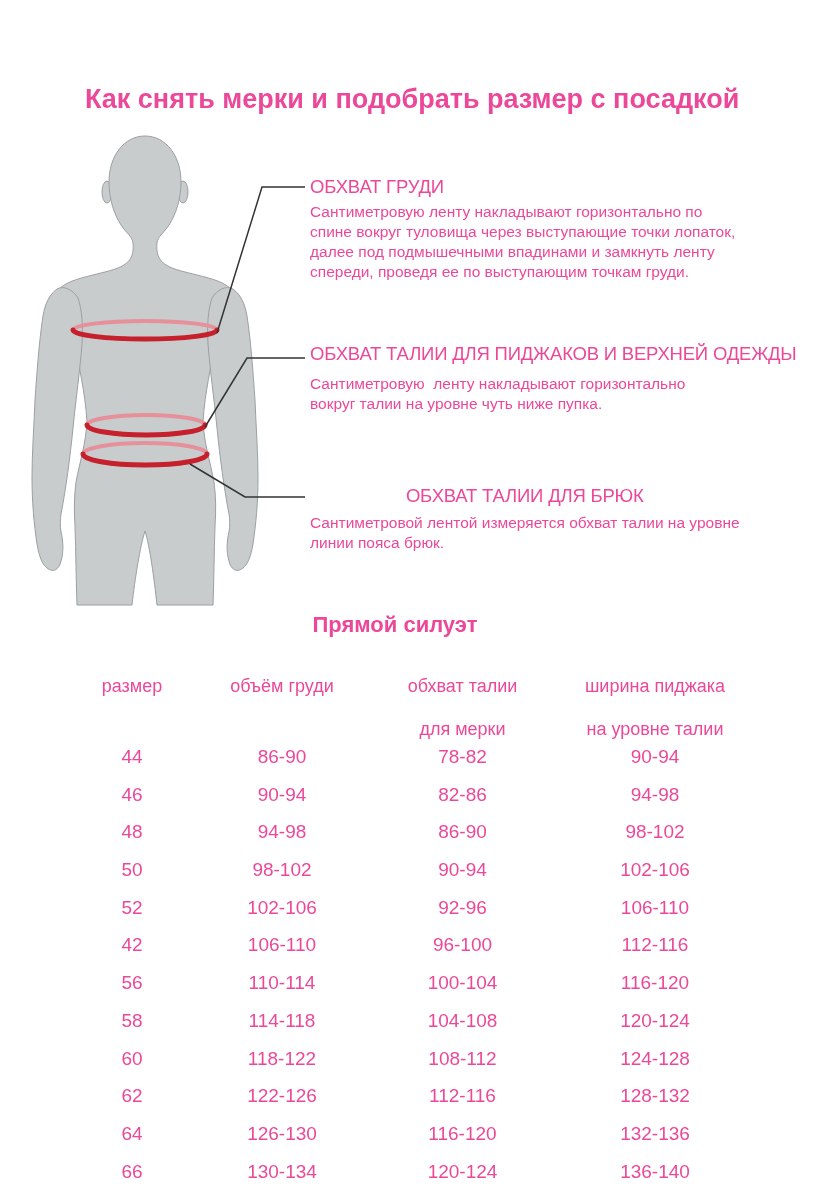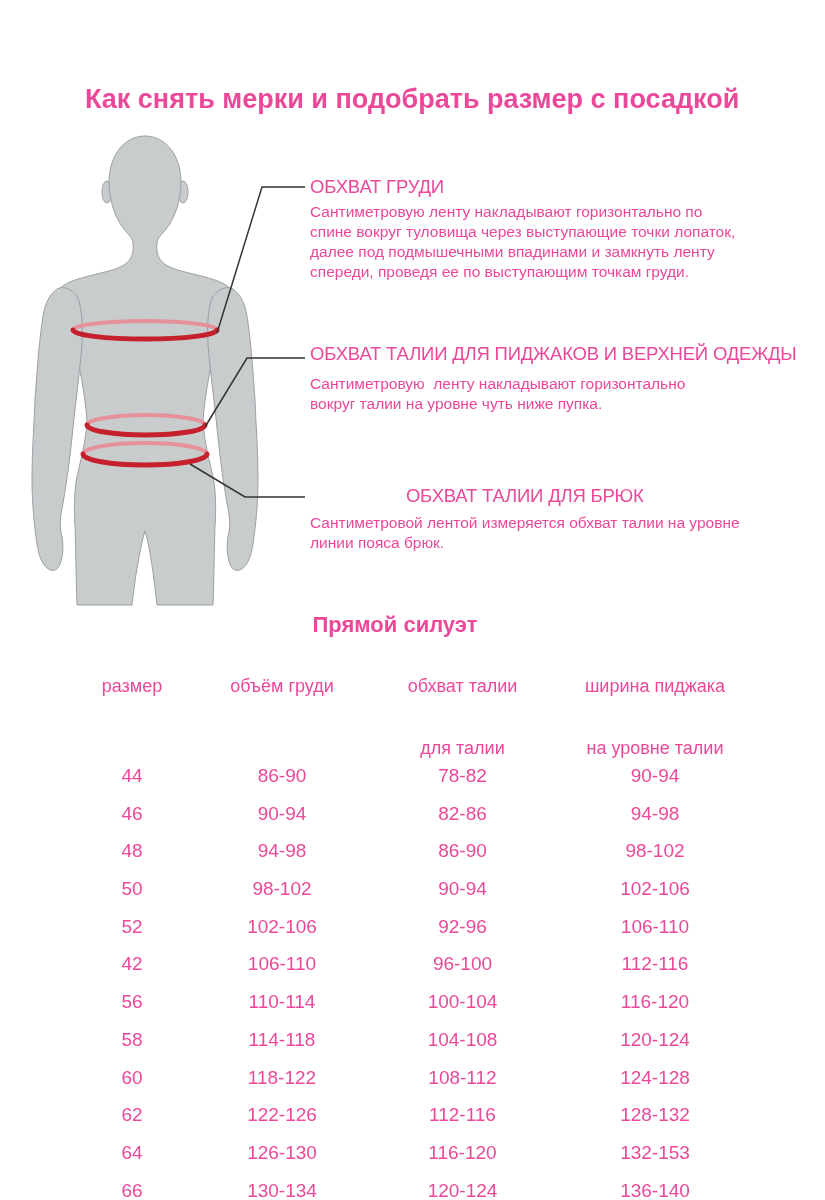--- a/index.html
+++ b/index.html
@@ -25,21 +25,21 @@
   .ann-1 .ann-heading {margin-bottom:4px;}
   .ann-2 {top:343px;}
   .ann-2 .ann-heading {}
   .ann-3 {top:485px;}
   .ann-3 .ann-heading {margin-bottom:6px;text-align:center;}
   .size-table {position:absolute; left:80px; top:612px; width:685px;}
   .t-title {
     width:630px; height:28px; text-align:center;
     font-size:22px; font-weight:bold;
   }
-  .grid {display:grid; grid-template-columns:104px 196px 165px 220px;margin-top:19px;}
+  .grid {display:grid; grid-template-columns:104px 196px 165px 220px;}
   .t-head {margin-top:36px;}
   .hcell {text-align:center; font-size:18px; line-height:20px;}
   .hrow1 .hcell {height:43px;}
   .hrow2 .hcell {height:28px;}
   .t-body .row {display:grid; grid-template-columns:104px 196px 165px 220px; height:37.7px;}
   .cell {text-align:center; font-size:19px; line-height:20px;}
 </style>
 </head>
 <body>
 
@@ -118,21 +118,21 @@
     <div class="t-head">
       <div class="grid hrow1">
         <div class="hcell">размер</div>
         <div class="hcell">объём груди</div>
         <div class="hcell">обхват талии</div>
         <div class="hcell">ширина пиджака</div>
       </div>
       <div class="grid hrow2">
         <div class="hcell"></div>
         <div class="hcell"></div>
-        <div class="hcell">для талии</div>
+        <div class="hcell">для мерки</div>
         <div class="hcell">на уровне талии</div>
       </div>
     </div>
 
     <div class="t-body">
       <div class="row">
         <div class="cell">44</div>
         <div class="cell">86-90</div>
         <div class="cell">78-82</div>
         <div class="cell">90-94</div>
@@ -188,21 +188,21 @@
       <div class="row">
         <div class="cell">62</div>
         <div class="cell">122-126</div>
         <div class="cell">112-116</div>
         <div class="cell">128-132</div>
       </div>
       <div class="row">
         <div class="cell">64</div>
         <div class="cell">126-130</div>
         <div class="cell">116-120</div>
-        <div class="cell">132-153</div>
+        <div class="cell">132-136</div>
       </div>
       <div class="row">
         <div class="cell">66</div>
         <div class="cell">130-134</div>
         <div class="cell">120-124</div>
         <div class="cell">136-140</div>
       </div>
     </div>
   </div>
 

